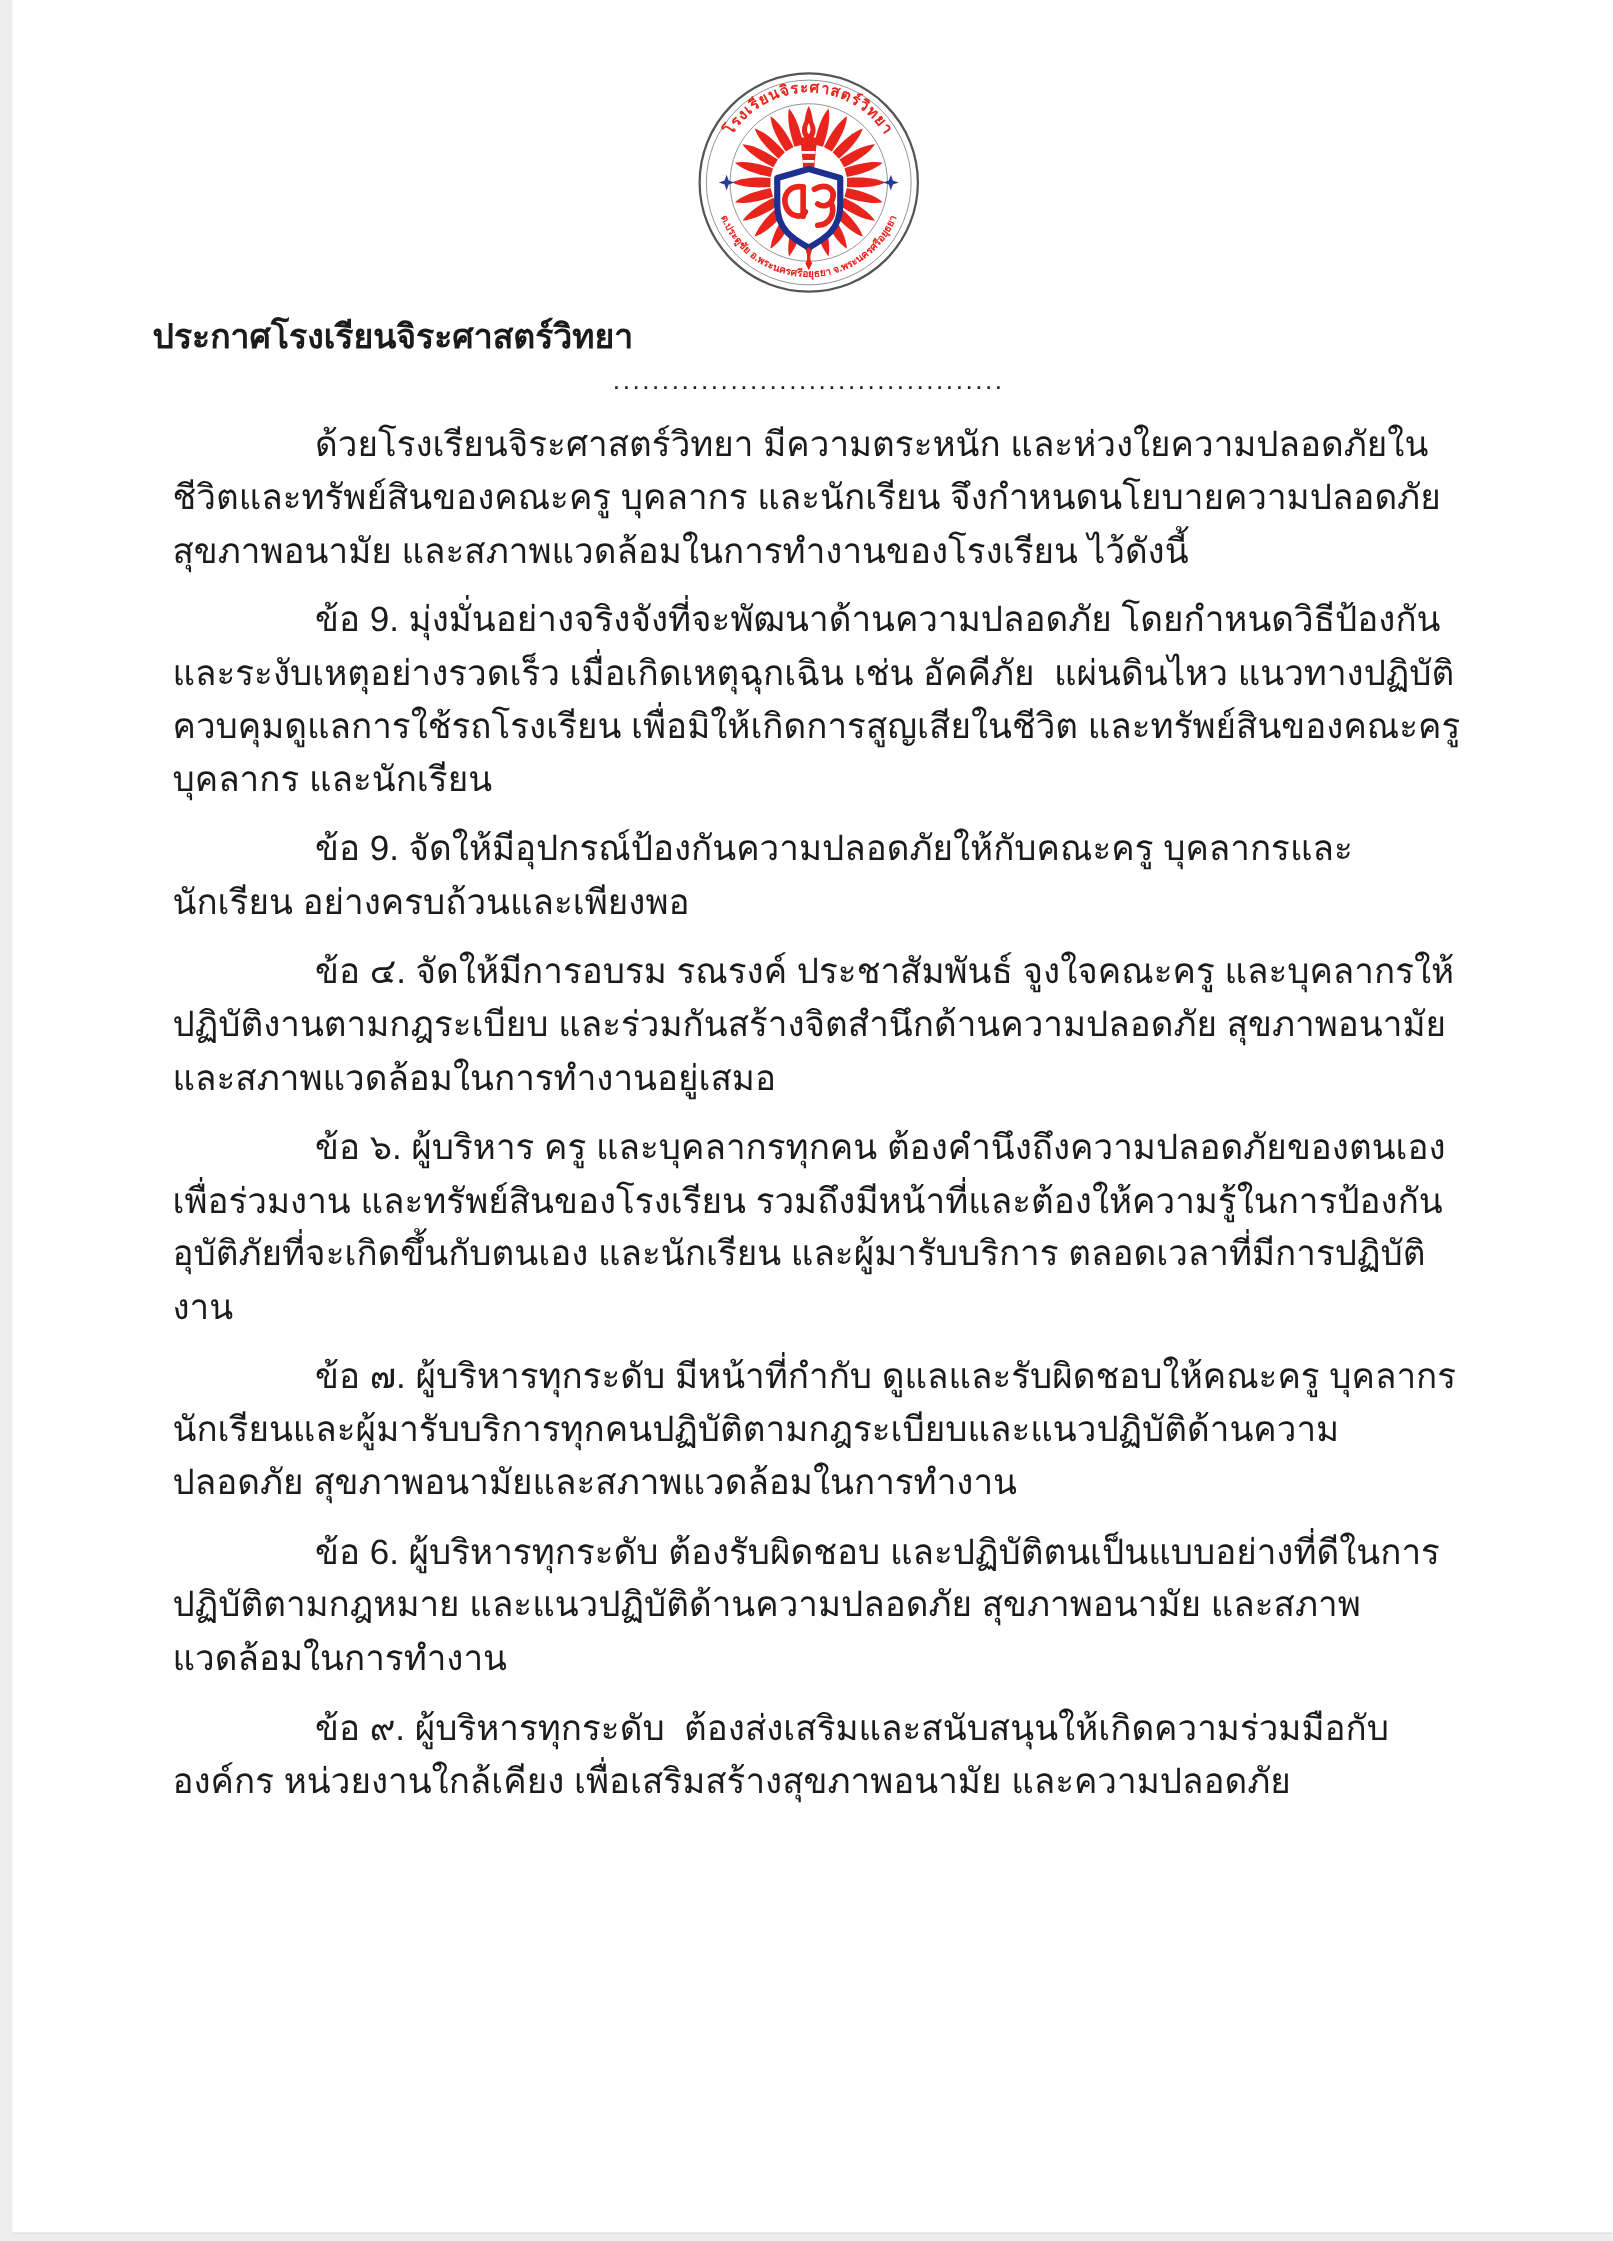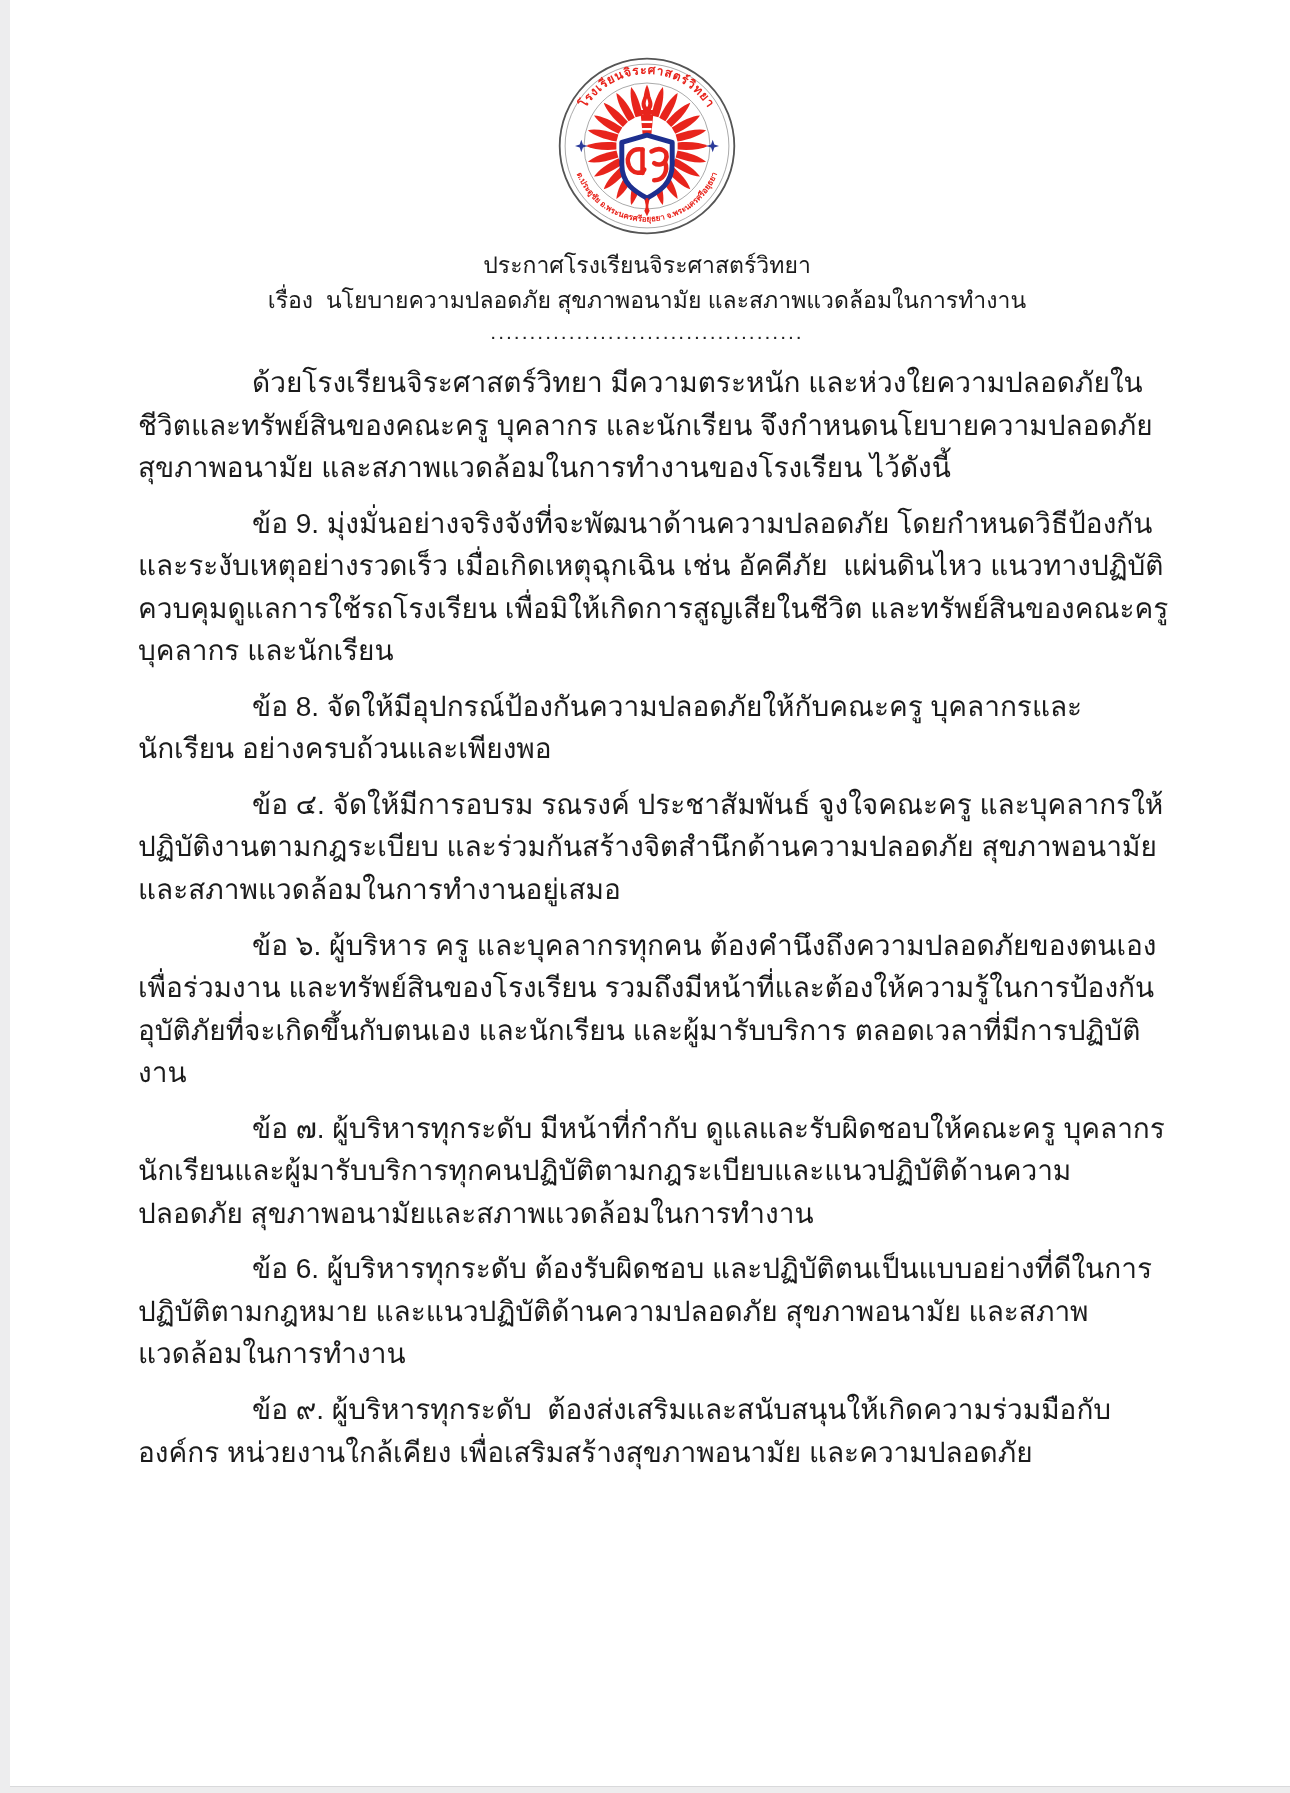--- a/index.html
+++ b/index.html
@@ -12,22 +12,22 @@
   }
   .page {
     position:absolute; left:10px; top:0;
     width:1280px; height:1787px;
     background:#ffffff;
     border-bottom:1px solid #d9d9db;
     padding:56px 118px 0 112px;
   }
   .logo-wrap { text-align:center; margin-bottom:8px; }
   .doc-title {
-    text-align:center; font-weight:normal;
-    font-size:23px; line-height:1.5;
+    font-weight:bold;
+    font-size:27px; line-height:1.5;
     white-space:pre-wrap;
   }
   .dots {
     text-align:center; font-size:21px; letter-spacing:2px;
     line-height:1; margin:4px 0 20px; color:#222;
   }
   p.body-par {
     font-size:28px; line-height:1.52;
     text-indent:114px; margin-bottom:13px;
     white-space:pre-wrap;
@@ -107,26 +107,25 @@
       <text font-size="13.5" font-weight="bold" fill="#e8241c" letter-spacing="1">
         <textPath href="#arcTop" startOffset="50%" text-anchor="middle">โรงเรียนจิระศาสตร์วิทยา</textPath>
       </text>
       <text font-size="9" font-weight="bold" fill="#e8241c">
         <textPath href="#arcBot" startOffset="50%" text-anchor="middle">ต.ประตูชัย อ.พระนครศรีอยุธยา จ.พระนครศรีอยุธยา</textPath>
       </text>
     </svg>
   </div>
 
   <div class="doc-title">ประกาศโรงเรียนจิระศาสตร์วิทยา</div>
-  <div class="doc-title">เรื่อง  นโยบายความปลอดภัย สุขภาพอนามัย และสภาพแวดล้อมในการทำงาน</div>
   <div class="dots">........................................</div>
 
   <p class="body-par">ด้วยโรงเรียนจิระศาสตร์วิทยา มีความตระหนัก และห่วงใยความปลอดภัยในชีวิตและทรัพย์สินของคณะครู บุคลากร และนักเรียน จึงกำหนดนโยบายความปลอดภัย สุขภาพอนามัย และสภาพแวดล้อมในการทำงานของโรงเรียน ไว้ดังนี้</p>
 
   <p class="body-par">ข้อ 9. มุ่งมั่นอย่างจริงจังที่จะพัฒนาด้านความปลอดภัย โดยกำหนดวิธีป้องกันและระงับเหตุอย่างรวดเร็ว เมื่อเกิดเหตุฉุกเฉิน เช่น อัคคีภัย  แผ่นดินไหว แนวทางปฏิบัติควบคุมดูแลการใช้รถโรงเรียน เพื่อมิให้เกิดการสูญเสียในชีวิต และทรัพย์สินของคณะครู บุคลากร และนักเรียน</p>
-  <p class="body-par">ข้อ 8. จัดให้มีอุปกรณ์ป้องกันความปลอดภัยให้กับคณะครู บุคลากรและนักเรียน อย่างครบถ้วนและเพียงพอ</p>
+  <p class="body-par">ข้อ 9. จัดให้มีอุปกรณ์ป้องกันความปลอดภัยให้กับคณะครู บุคลากรและนักเรียน อย่างครบถ้วนและเพียงพอ</p>
   <p class="body-par">ข้อ ๔. จัดให้มีการอบรม รณรงค์ ประชาสัมพันธ์ จูงใจคณะครู และบุคลากรให้ปฏิบัติงานตามกฎระเบียบ และร่วมกันสร้างจิตสำนึกด้านความปลอดภัย สุขภาพอนามัย และสภาพแวดล้อมในการทำงานอยู่เสมอ</p>
   <p class="body-par">ข้อ ๖. ผู้บริหาร ครู และบุคลากรทุกคน ต้องคำนึงถึงความปลอดภัยของตนเอง เพื่อร่วมงาน และทรัพย์สินของโรงเรียน รวมถึงมีหน้าที่และต้องให้ความรู้ในการป้องกันอุบัติภัยที่จะเกิดขึ้นกับตนเอง และนักเรียน และผู้มารับบริการ ตลอดเวลาที่มีการปฏิบัติงาน</p>
   <p class="body-par">ข้อ ๗. ผู้บริหารทุกระดับ มีหน้าที่กำกับ ดูแลและรับผิดชอบให้คณะครู บุคลากร นักเรียนและผู้มารับบริการทุกคนปฏิบัติตามกฎระเบียบและแนวปฏิบัติด้านความปลอดภัย สุขภาพอนามัยและสภาพแวดล้อมในการทำงาน</p>
   <p class="body-par">ข้อ 6. ผู้บริหารทุกระดับ ต้องรับผิดชอบ และปฏิบัติตนเป็นแบบอย่างที่ดีในการปฏิบัติตามกฎหมาย และแนวปฏิบัติด้านความปลอดภัย สุขภาพอนามัย และสภาพแวดล้อมในการทำงาน</p>
   <p class="body-par">ข้อ ๙. ผู้บริหารทุกระดับ  ต้องส่งเสริมและสนับสนุนให้เกิดความร่วมมือกับองค์กร หน่วยงานใกล้เคียง เพื่อเสริมสร้างสุขภาพอนามัย และความปลอดภัย</p>
 
 </div>
 
 </body></html>

